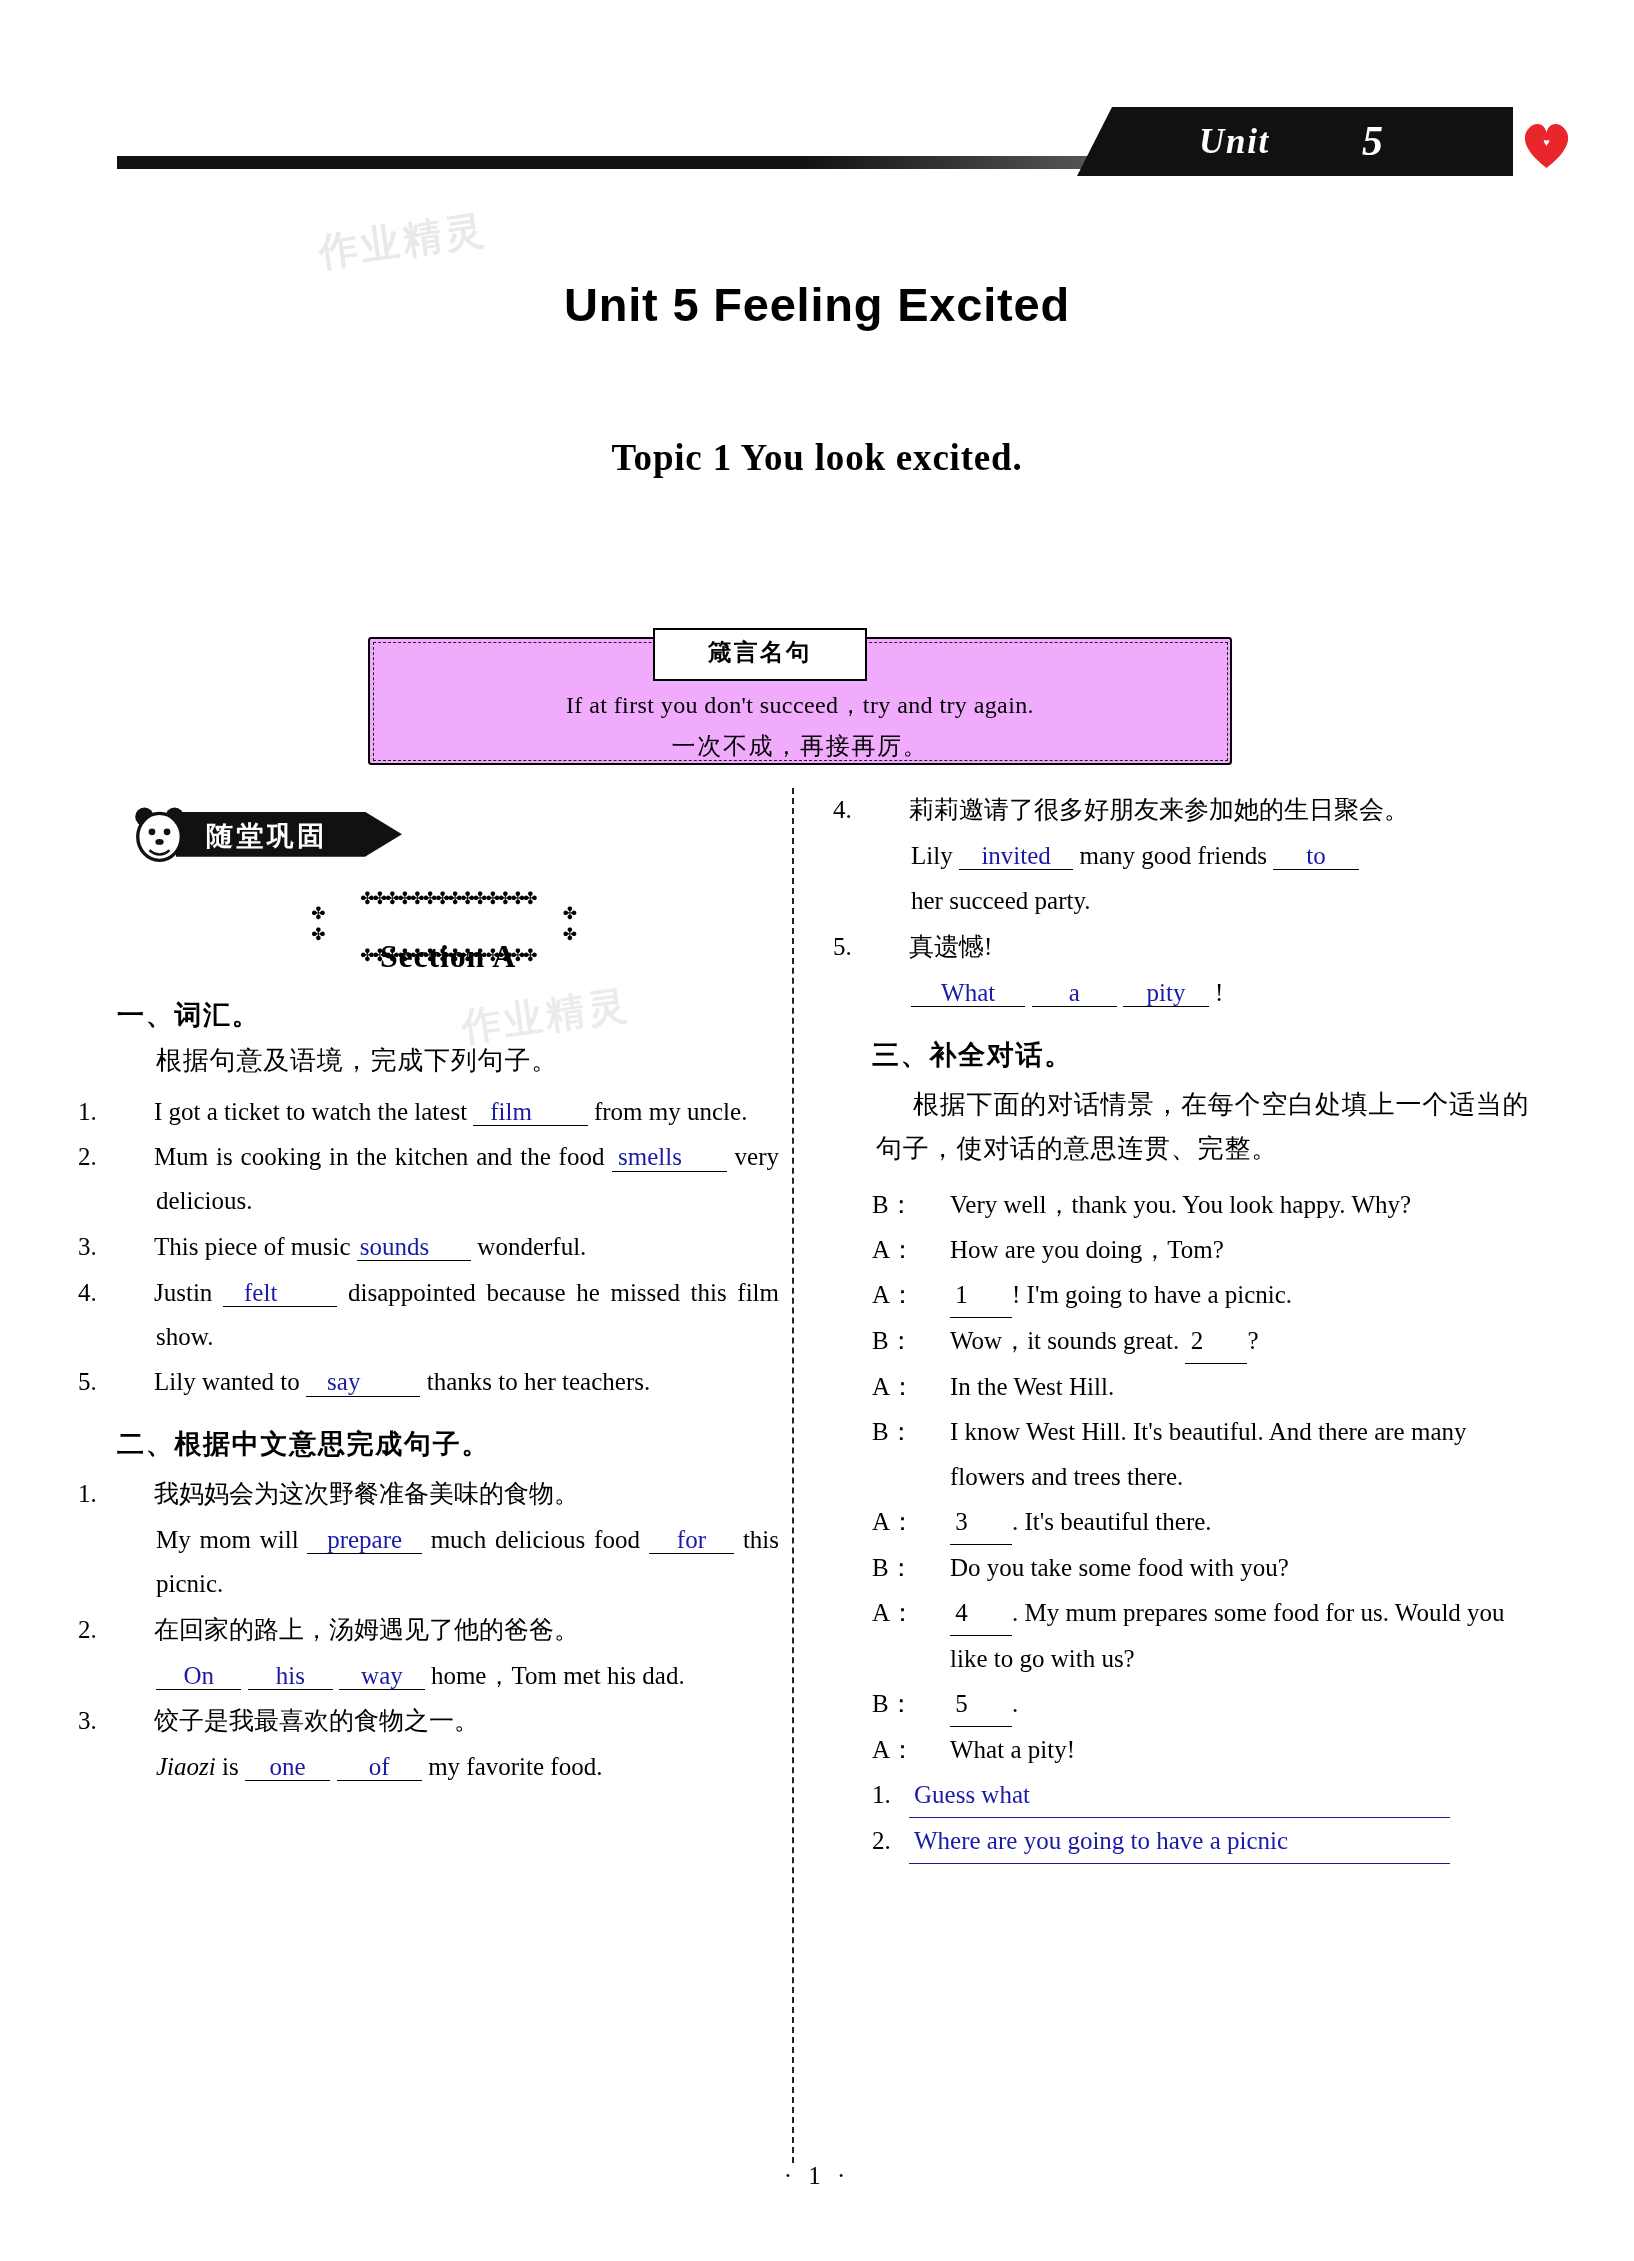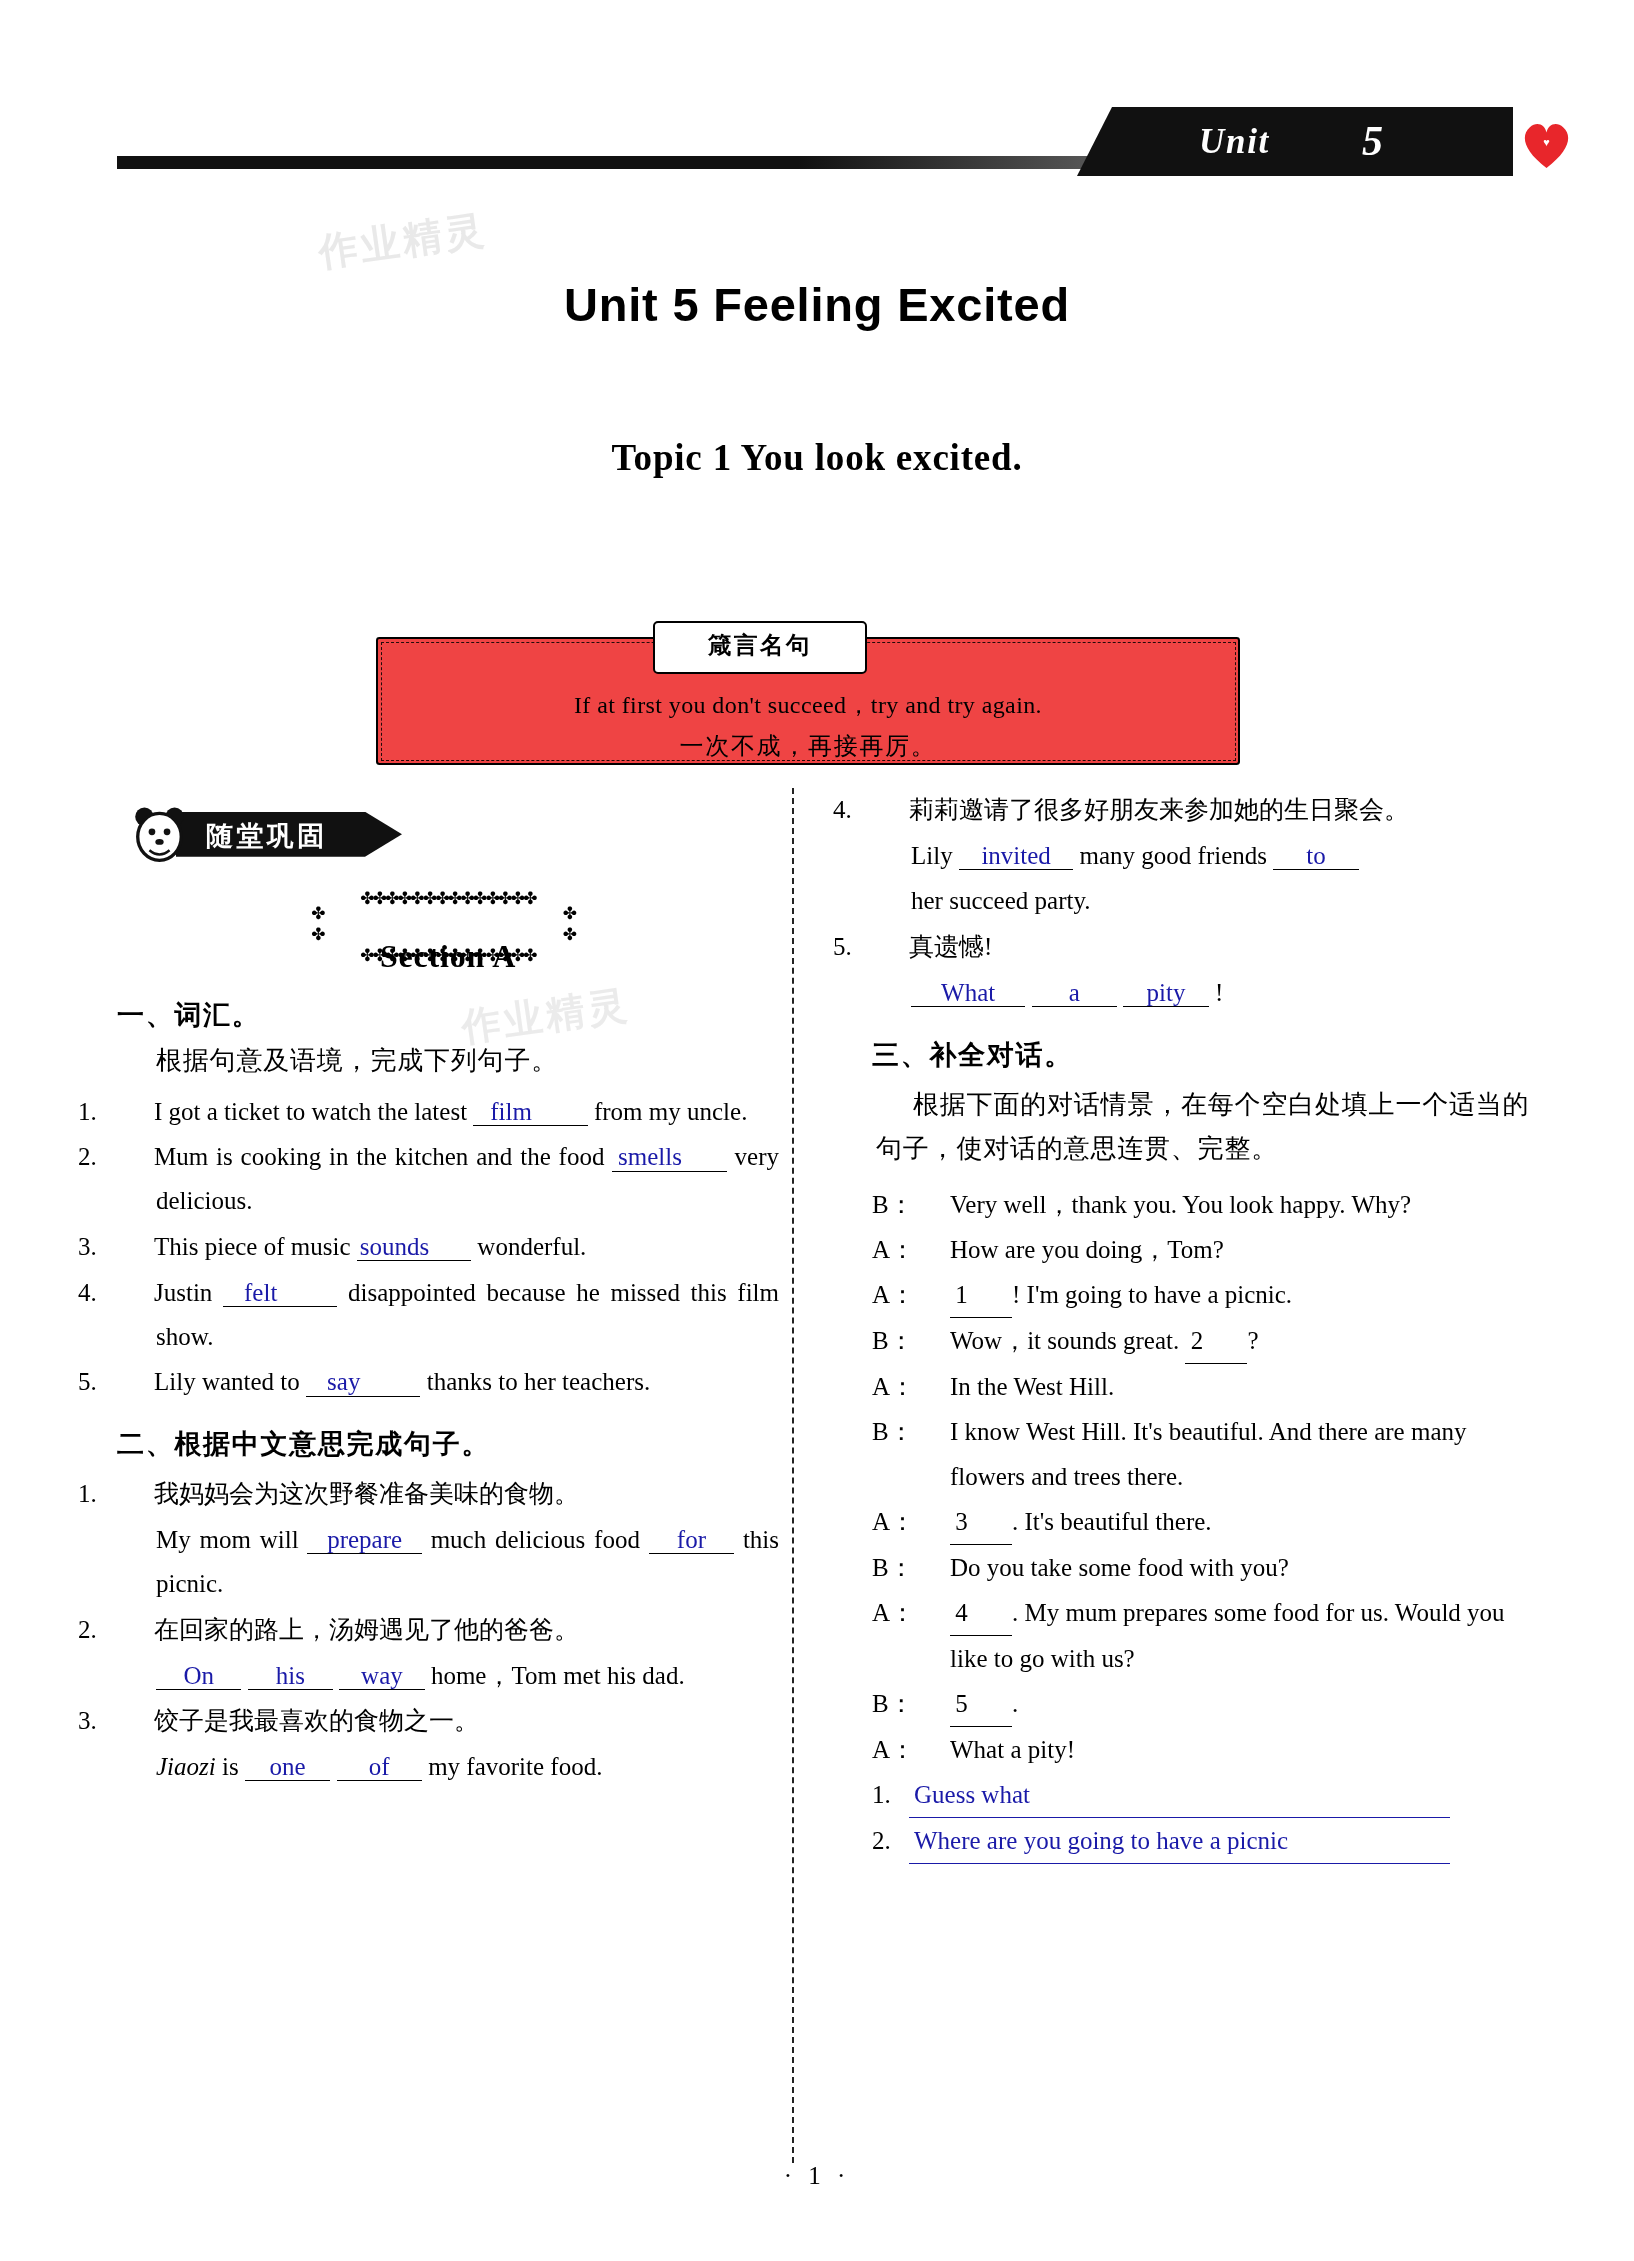--- a/index.html
+++ b/index.html
@@ -54,32 +54,32 @@
   .topic-title{
     position:absolute;left:0;top:436px;width:1634px;text-align:center;
     font-size:37px;font-weight:bold;letter-spacing:0.8px;
   }
 
   
   .motto-wrap{
     position:absolute;left:360px;top:616px;width:863px;height:147px;
   }
   .motto-box{
-    position:absolute;left:16px;top:21px;width:860px;height:124px;
+    position:absolute;left:8px;top:21px;width:860px;height:124px;
     border:2.5px solid #000;
     border-radius:3.4px;
-    background:#ef4444;
+    background:#f0abfc;
   }
   .motto-box:before{
     content:"";position:absolute;left:2.5px;top:2.5px;right:2.5px;bottom:2.5px;
     border:1.7px dashed #000;opacity:.85;
   }
   .motto-tag{
-    position:absolute;left:293px;top:5px;width:210px;height:49px;
-    background:#fff;border:2.5px solid #000;border-radius:5px;
+    position:absolute;left:293px;top:12px;width:210px;height:49px;
+    background:#fff;border:2.5px solid #000;border-radius:0;
     text-align:center;line-height:45px;font-size:23.5px;font-weight:bold;
     letter-spacing:2.5px;
     font-family:"Liberation Serif",serif;
   }
   .motto-en{
     position:absolute;left:0;top:50px;width:860px;text-align:center;
     font-size:24px;letter-spacing:0.4px;
   }
   .motto-zh{
     position:absolute;left:0;top:91px;width:860px;text-align:center;

